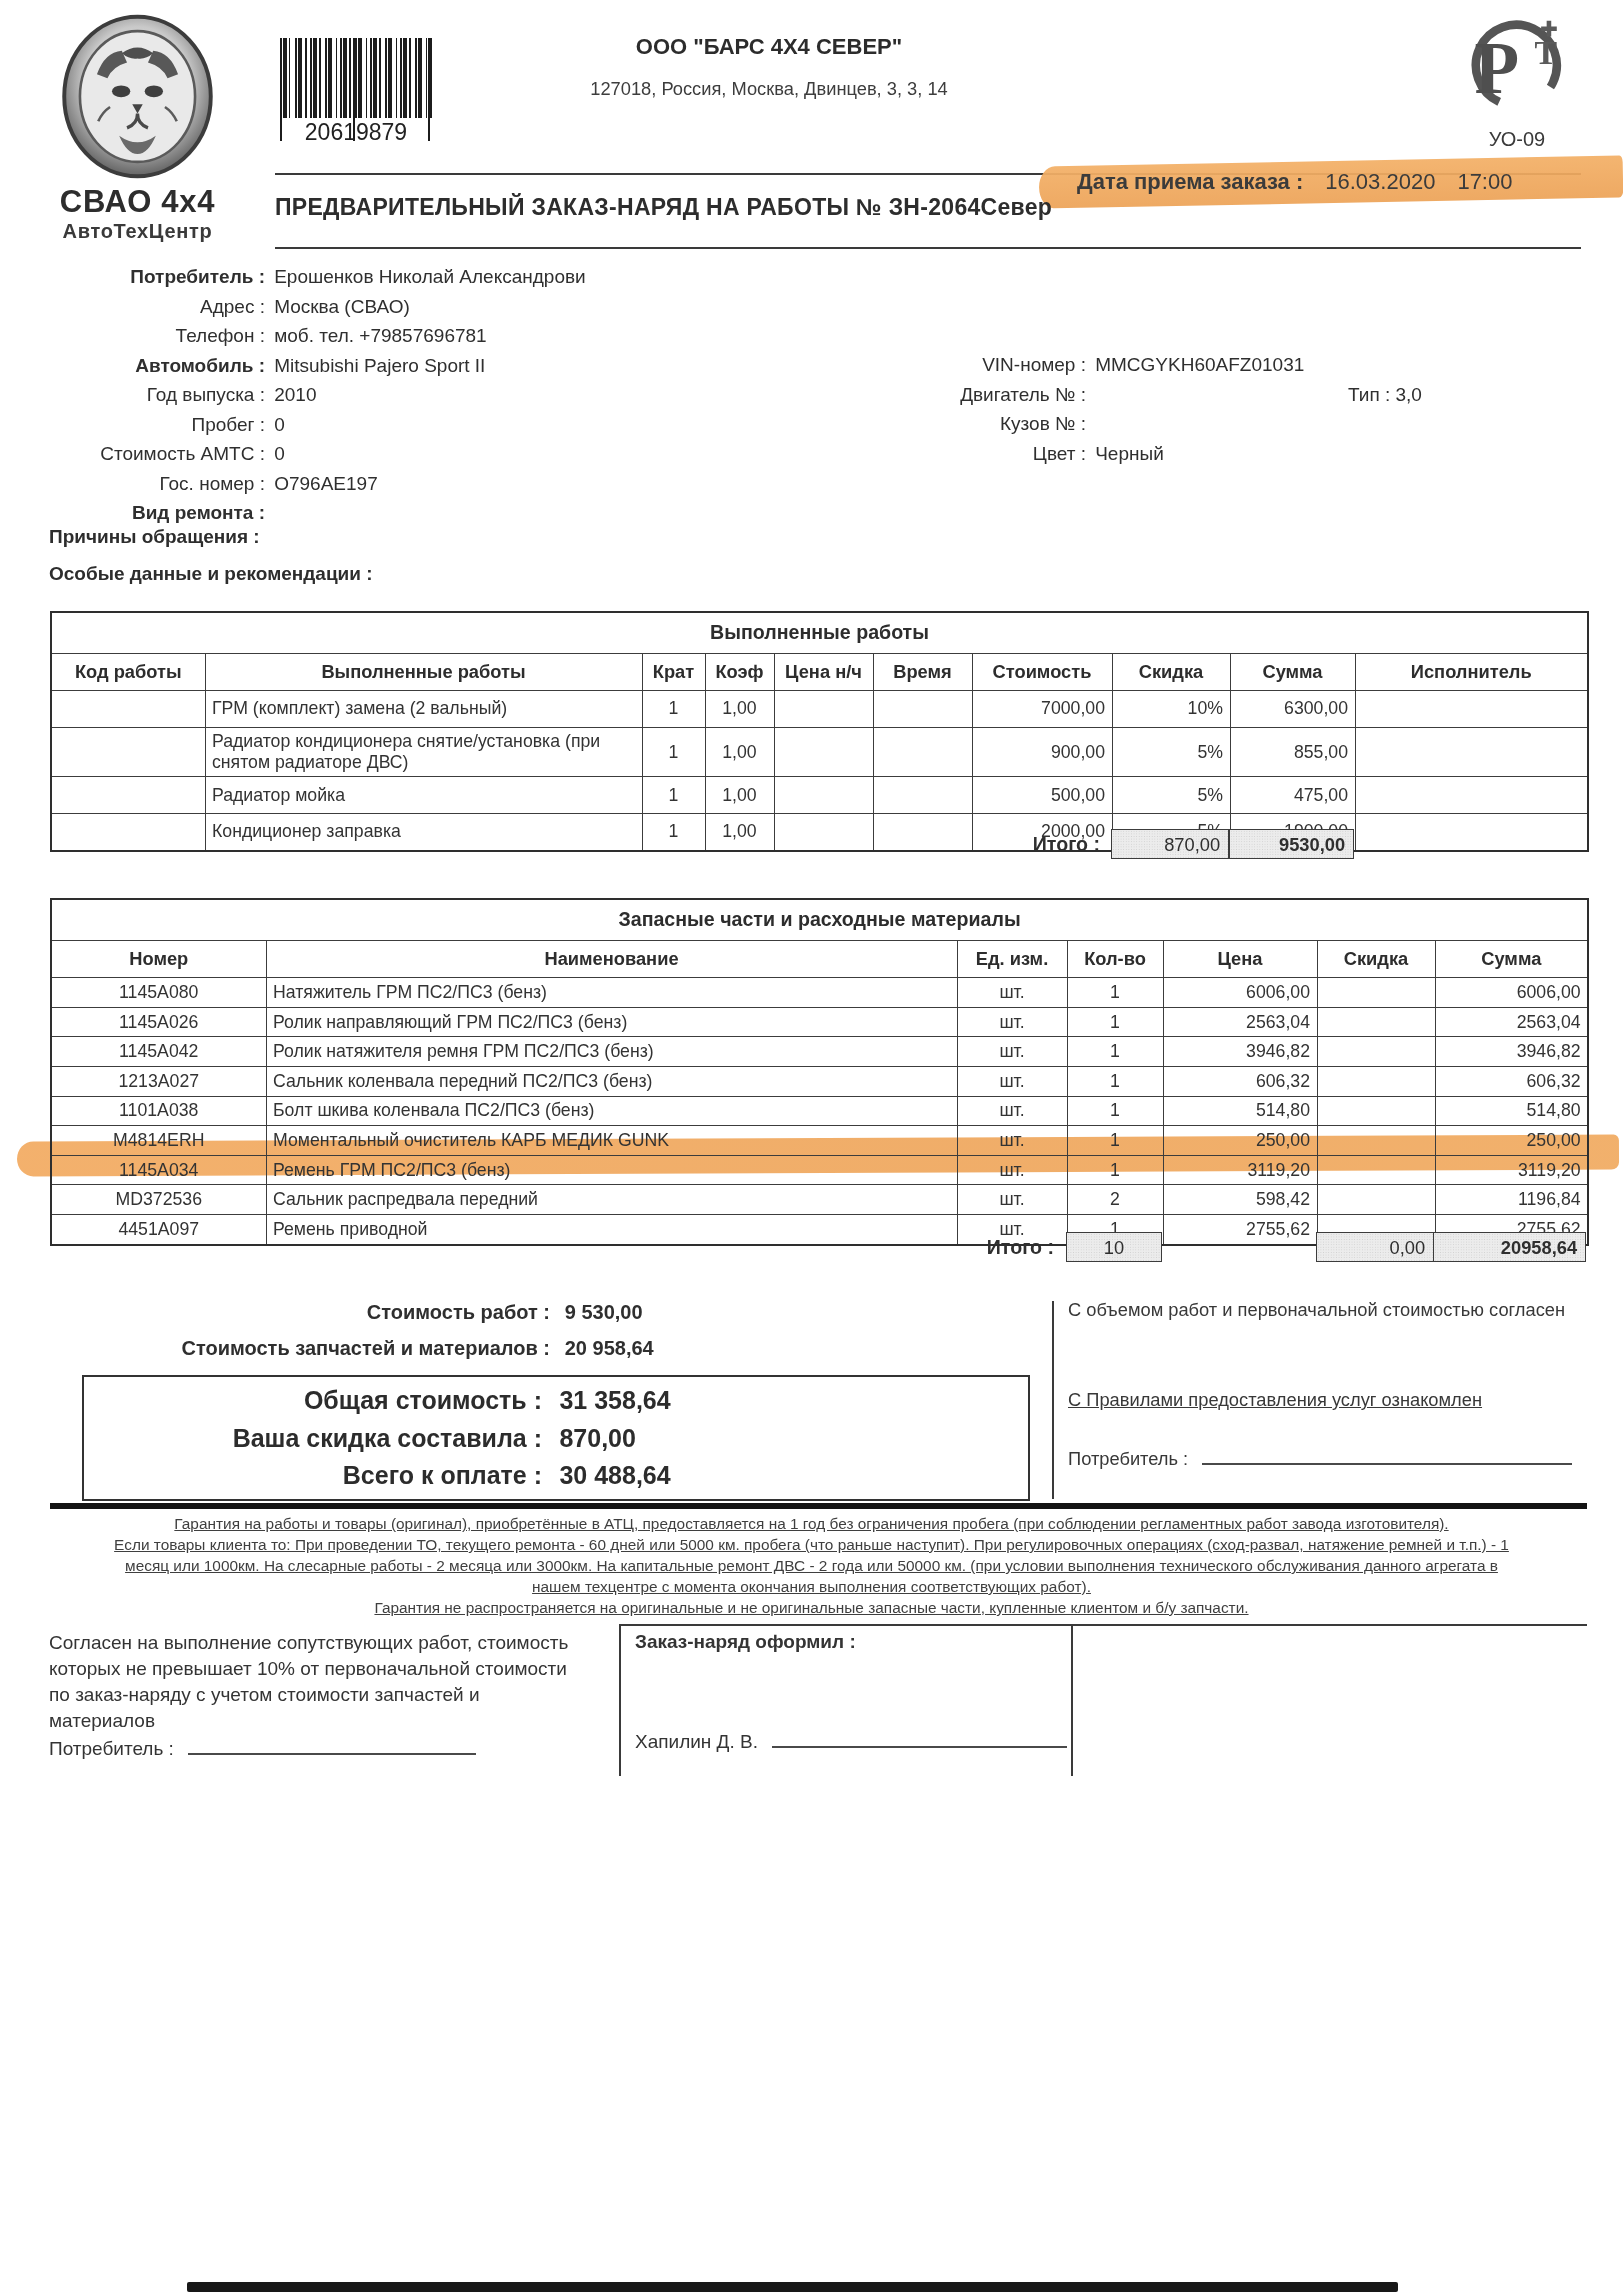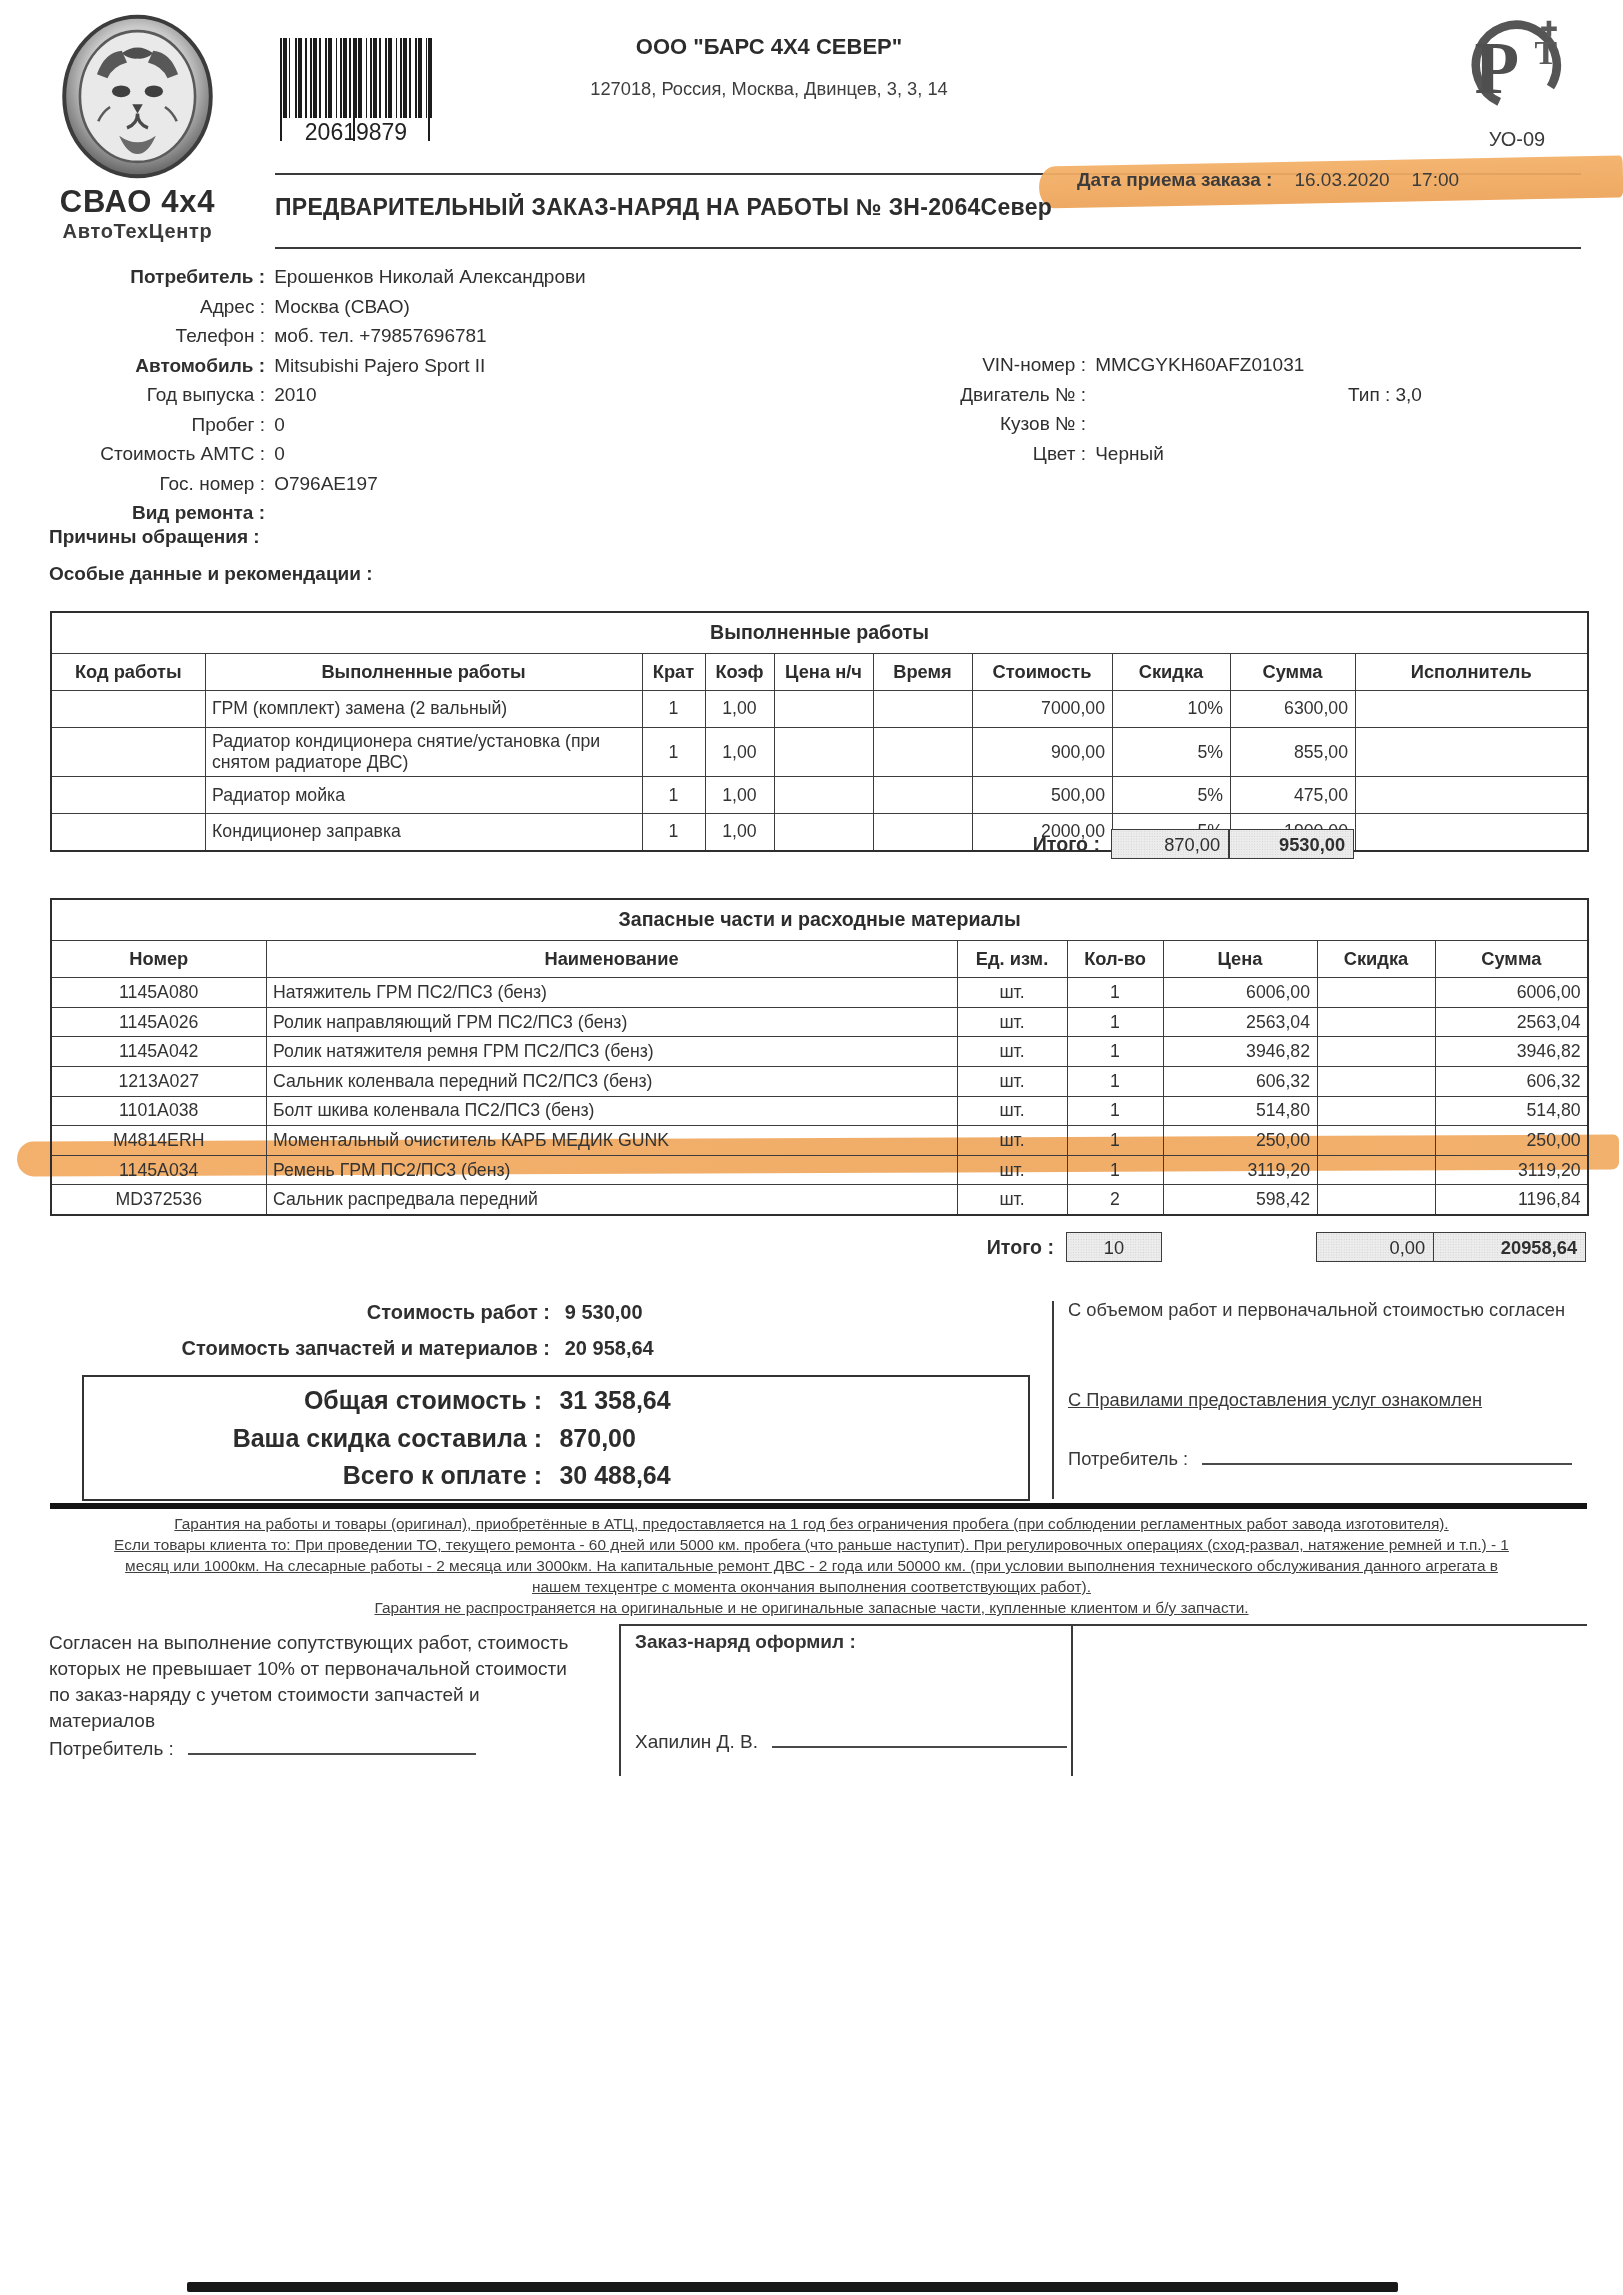--- a/index.html
+++ b/index.html
@@ -19,21 +19,21 @@
   .company-block{left:458px;top:34px;width:622px;text-align:center;}
   .company-name{font-size:22px;font-weight:bold;color:#2c2c2c;}
   .company-addr{font-size:18.3px;color:#3d3d3d;margin-top:18.3px;}
   .rst{left:1456px;top:13px;width:118px;height:111px;}
   .rst-code{left:1471px;top:128px;width:92px;text-align:center;font-size:20px;color:#3a3a3a;}
   .hrule{background:#3a3a3a;height:2px;}
   .title{left:275px;top:194px;font-size:23px;font-weight:bold;letter-spacing:0.3px;color:#2d2d2d;}
   .datebar-bg{left:1039px;top:161px;width:584px;height:42px;z-index:0;
      background:linear-gradient(180deg,rgba(243,177,105,.95),rgba(236,160,82,.9));
      border-radius:19.6px 3.9px 5.2px 17px / 60% 7.9px 9.2px 60%;transform:rotate(-1.1deg);}
-  .datebar-text{left:1077px;top:169px;z-index:2;font-size:19px;color:#3b3b3b;display:flex;gap:22px;}
+  .datebar-text{left:1077px;top:169px;z-index:2;font-size:22px;color:#3b3b3b;display:flex;gap:22px;}
   .datebar-text .lbl{font-weight:600;}
   
   .info-col{font-size:19px;line-height:29.5px;}
   .irow{white-space:nowrap;position:relative;}
   .ilabel{display:inline-block;width:216px;text-align:right;margin-right:9.2px;}
   .info-right .ilabel{width:242px;}
   .bold{font-weight:bold;}
   .iextra{position:absolute;left:504px;top:0;}
   .section-lbl{font-size:19px;font-weight:bold;color:#2d2d2d;}
   
@@ -339,20 +339,29 @@
         </tr>
         <tr>
           <td class="body c">MD372536</td>
           <td class="body l">Сальник распредвала передний</td>
           <td class="body c">шт.</td>
           <td class="body c">2</td>
           <td class="body r">598,42</td>
           <td class="body r"></td>
           <td class="body r">1196,84</td>
         </tr>
+        <tr>
+          <td class="body c">4451A097</td>
+          <td class="body l">Ремень приводной</td>
+          <td class="body c">шт.</td>
+          <td class="body c">1</td>
+          <td class="body r">2755,62</td>
+          <td class="body r"></td>
+          <td class="body r">2755,62</td>
+        </tr>
       </tbody>
   </table>
   <div class="abs totrow">
     <div class="totlabel" style="left:890px;top:1236px;width:164px;">Итого :</div>
     <div class="totcell c" style="left:1066px;top:1232px;width:96px;">10</div>
     <div class="totcell" style="left:1316px;top:1232px;width:118px;">0,00</div>
     <div class="totcell b" style="left:1433px;top:1232px;width:153px;padding-left:28px;">20958,64</div>
   </div>
 
   <div class="abs totline" style="left:0px;top:1301px;">

